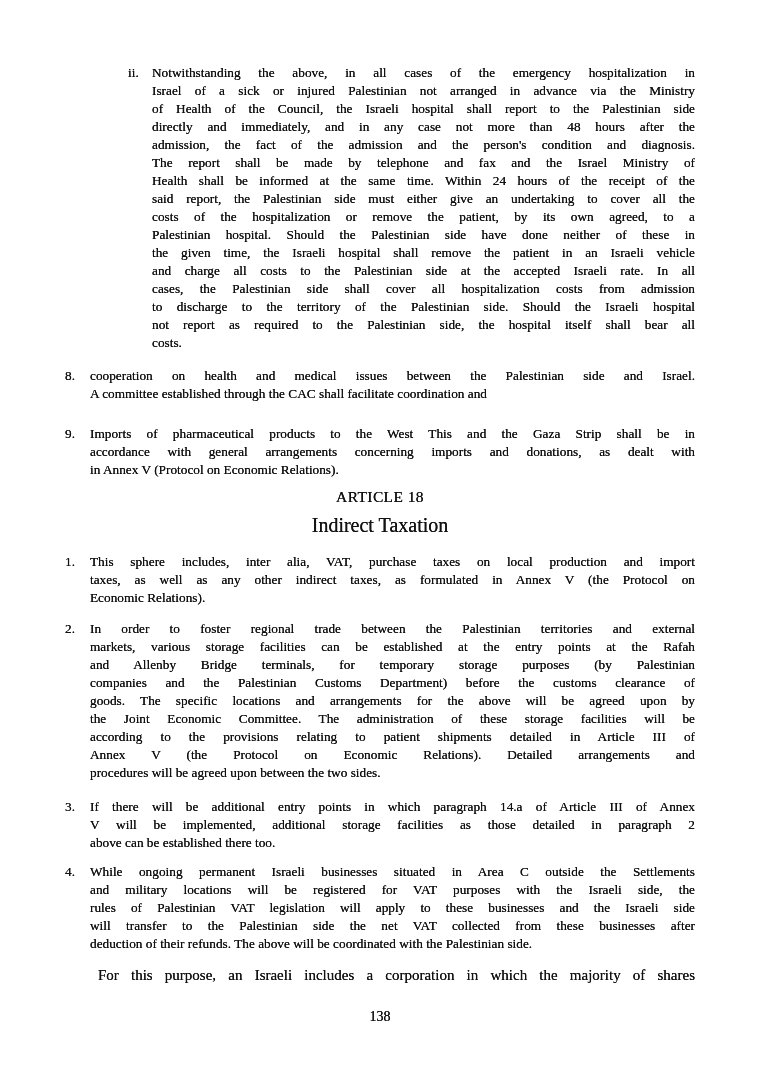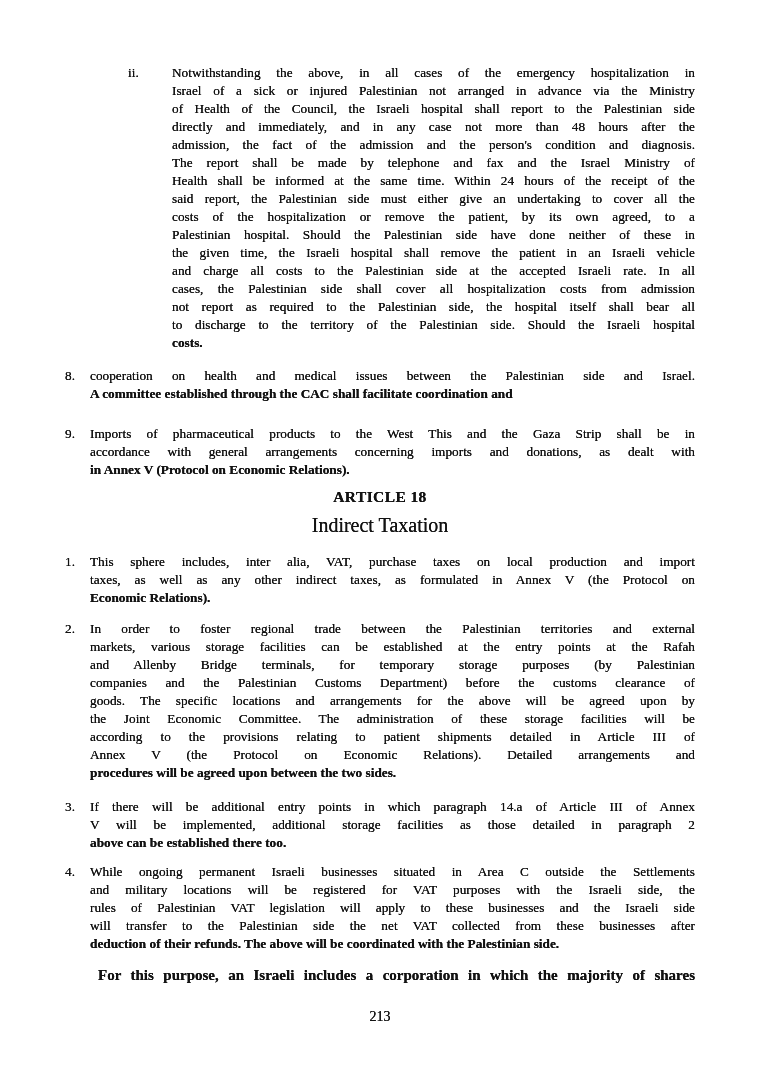--- a/index.html
+++ b/index.html
@@ -12,36 +12,36 @@
     font-family: "Liberation Serif", "DejaVu Serif", serif;
     overflow: hidden;
     text-shadow: 0 0 0.3px currentColor; 
   }
   .content { padding: 64px 63px 0 65px; }
 
   .item { display: flex; font-size: 13.3px; line-height: 18px; }
   .item .num { flex: 0 0 25px; width: 25px; }
   .item .body { flex: 1 1 auto; min-width: 0; }
 
-  .item-ii { margin-left: 63px; margin-bottom: 15px; gap: 20px; }
+  .item-ii { margin-left: 63px; margin-bottom: 15px; }
   .item-ii .num { flex-basis: 24px; width: 24px; }
 
   .item-8 { margin-bottom: 22px; }
   .item-9 { margin-bottom: 8px; }
   .item-1 { margin-bottom: 13px; }
   .item-2 { margin-bottom: 16px; }
   .item-3 { margin-bottom: 11px; }
   .item-4 { margin-bottom: 13px; }
 
   .jline { text-align: justify; text-align-last: justify; }
-  .jline:last-child { text-align-last: left; font-weight: bold; }
+  .jline:last-child { text-align-last: left; }
   .force-justify .jline:last-child { text-align-last: justify; }
 
   .article-heading {
-    font-size: 15.5px; font-weight: bold; letter-spacing: 0.4px;
+    font-size: 15.5px; font-weight: normal; letter-spacing: 0.4px;
     line-height: 20px; text-align: center; margin: 0 0 8px 0;
   }
   .article-subheading {
     font-size: 20px; line-height: 20px; text-align: center; margin: 0 0 18px 0;
   }
 
   .closing {
     margin: 0 0 24px 33px;
     font-size: 15px; line-height: 18px;
   }
@@ -63,22 +63,22 @@
           <div class="jline">directly and immediately, and in any case not more than 48 hours after the</div>
           <div class="jline">admission, the fact of the admission and the person's condition and diagnosis.</div>
           <div class="jline">The report shall be made by telephone and fax and the Israel Ministry of</div>
           <div class="jline">Health shall be informed at the same time. Within 24 hours of the receipt of the</div>
           <div class="jline">said report, the Palestinian side must either give an undertaking to cover all the</div>
           <div class="jline">costs of the hospitalization or remove the patient, by its own agreed, to a</div>
           <div class="jline">Palestinian hospital. Should the Palestinian side have done neither of these in</div>
           <div class="jline">the given time, the Israeli hospital shall remove the patient in an Israeli vehicle</div>
           <div class="jline">and charge all costs to the Palestinian side at the accepted Israeli rate. In all</div>
           <div class="jline">cases, the Palestinian side shall cover all hospitalization costs from admission</div>
+          <div class="jline">to discharge to the territory of the Palestinian side. Should the Israeli hospital</div>
           <div class="jline">not report as required to the Palestinian side, the hospital itself shall bear all</div>
-          <div class="jline">to discharge to the territory of the Palestinian side. Should the Israeli hospital</div>
           <div class="jline">costs.</div>
         </div>
     </div>
 
     <div class="item item-8">
       <span class="num">8.</span>
       <div class="body">
           <div class="jline">cooperation on health and medical issues between the Palestinian side and Israel.</div>
           <div class="jline">A committee established through the CAC shall facilitate coordination and</div>
         </div>
@@ -137,16 +137,16 @@
           <div class="jline">rules of Palestinian VAT legislation will apply to these businesses and the Israeli side</div>
           <div class="jline">will transfer to the Palestinian side the net VAT collected from these businesses after</div>
           <div class="jline">deduction of their refunds. The above will be coordinated with the Palestinian side.</div>
         </div>
     </div>
 
     <div class="closing force-justify">
         <div class="jline">For this purpose, an Israeli includes a corporation in which the majority of shares</div>
       </div>
 
-    <div class="page-number">213</div>
+    <div class="page-number">138</div>
 
   </div>
 </div>
 
 </body></html>

